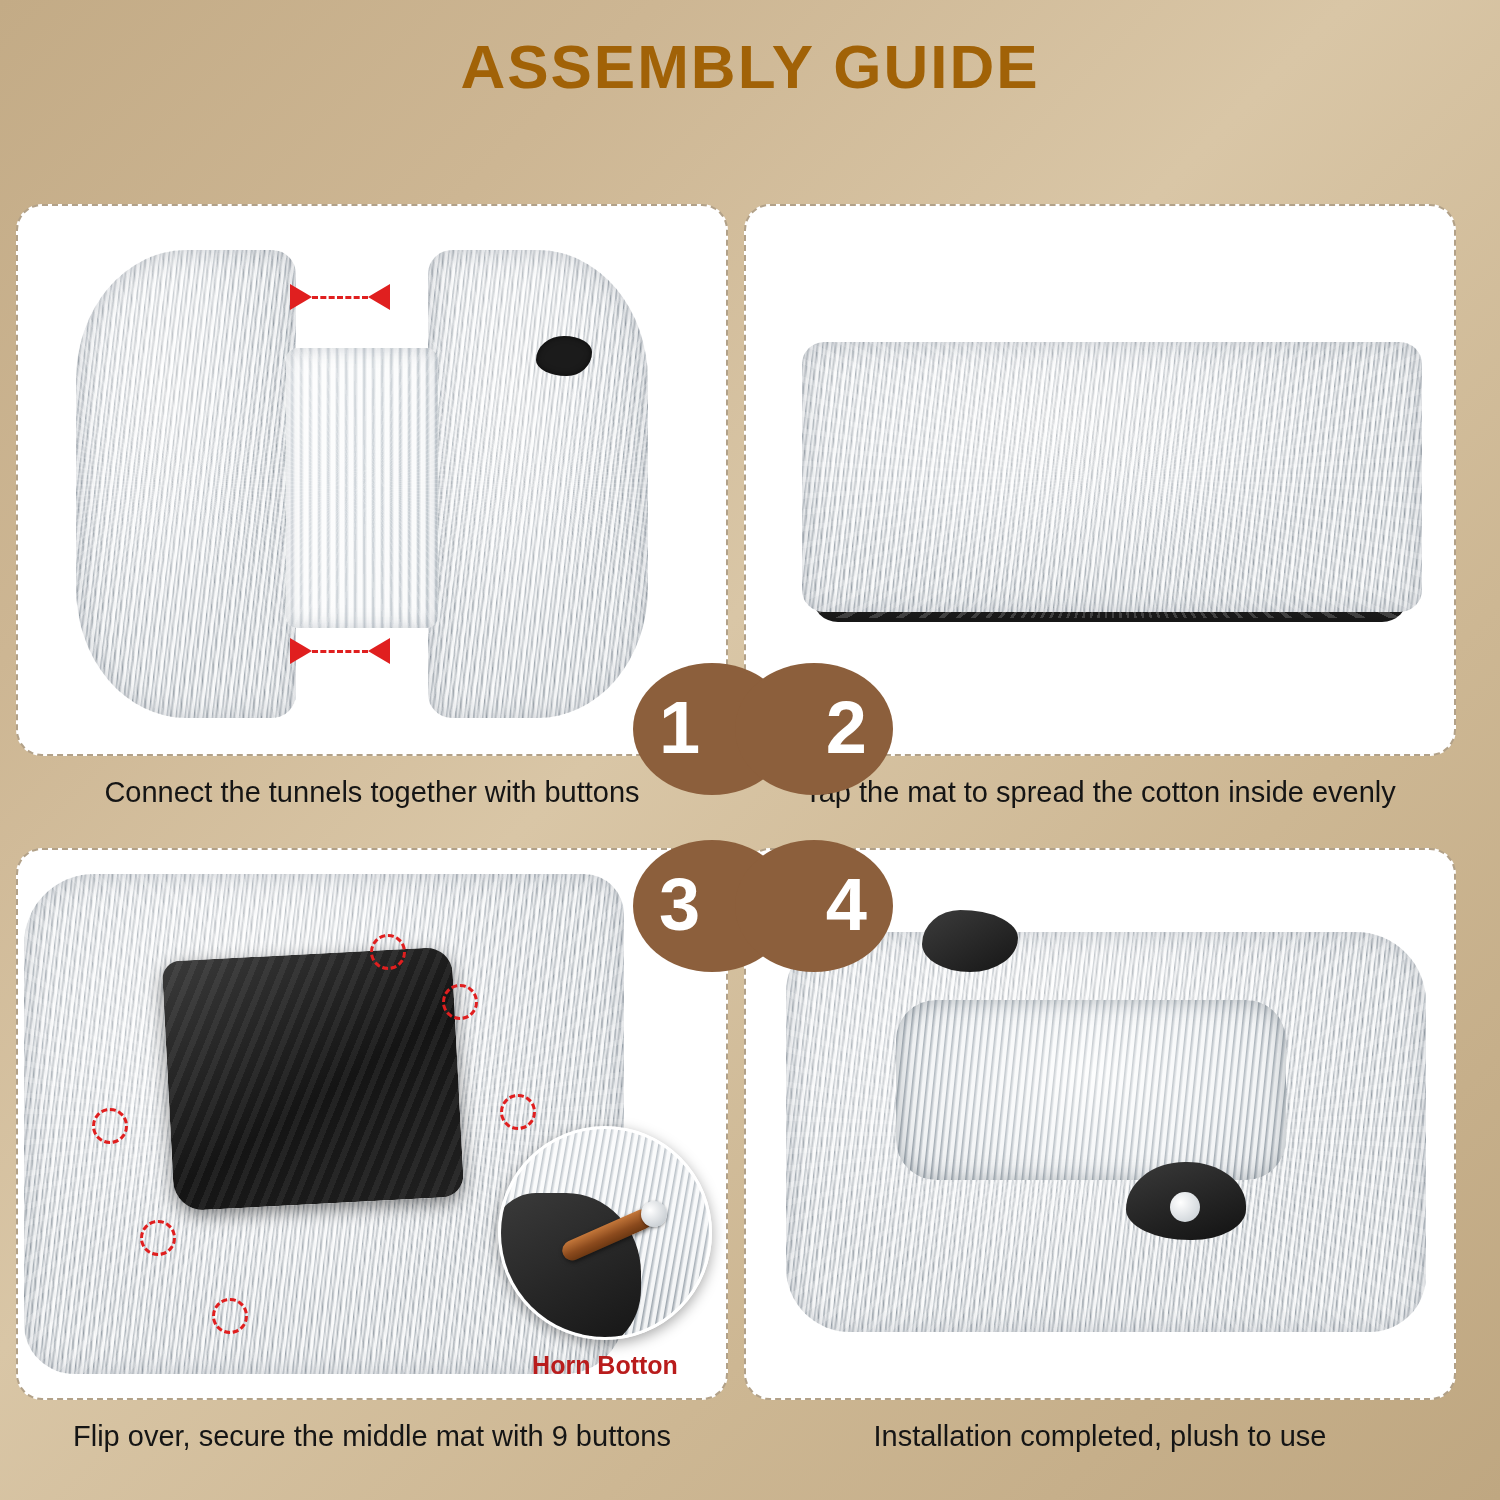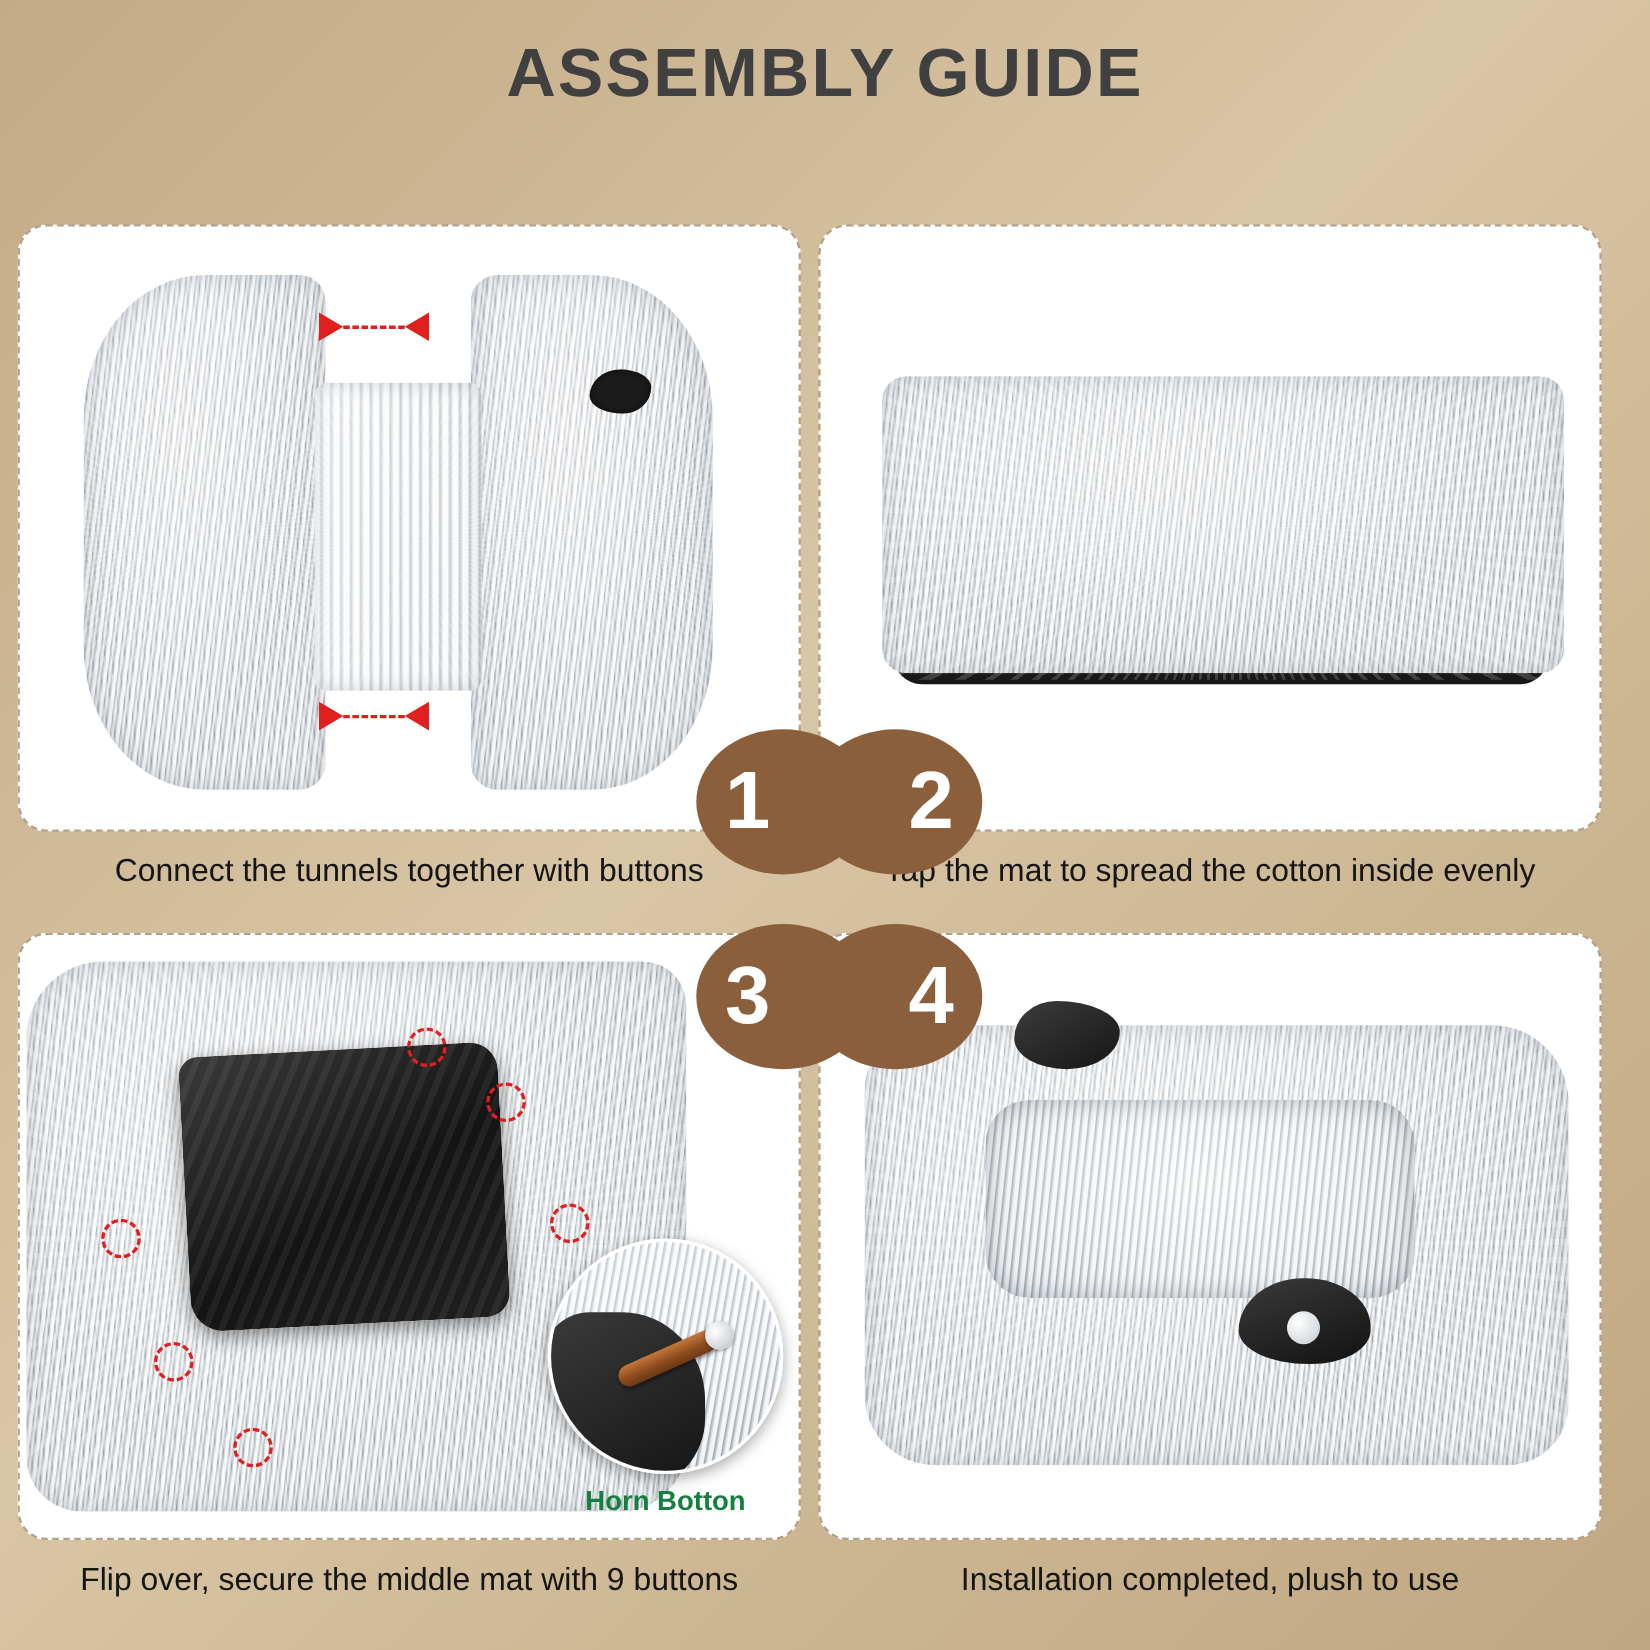--- a/index.html
+++ b/index.html
@@ -27,21 +27,21 @@
     top: 0;
     left: 0;
     width: 1500px;
     text-align: center;
     padding-top: 34px;
   }
   .title {
     font-size: 62px;
     font-weight: bold;
     letter-spacing: 2px;
-    color: #404040;
+    color: #a16207;
     line-height: 1.05;
   }
   .subtitle {
     margin-top: 18px;
     font-size: 32px;
     color: #1d1d1d;
     font-weight: 400;
   }
 
   
@@ -241,21 +241,21 @@
     border-radius: 50%;
     box-shadow: 0 1px 3px rgba(0,0,0,0.4);
   }
   .horn-label {
     position: absolute;
     right: 26px; bottom: 18px;
     width: 190px;
     text-align: center;
     font-size: 25px;
     font-weight: bold;
-    color: #15803d;
+    color: #b91c1c;
   }
 
   
   .p4-body {
     left: 40px; top: 82px; width: 640px; height: 400px;
     border-radius: 60px 70px 56px 64px;
   }
   .p4-inner {
     position: absolute;
     left: 150px; top: 150px; width: 390px; height: 180px;

